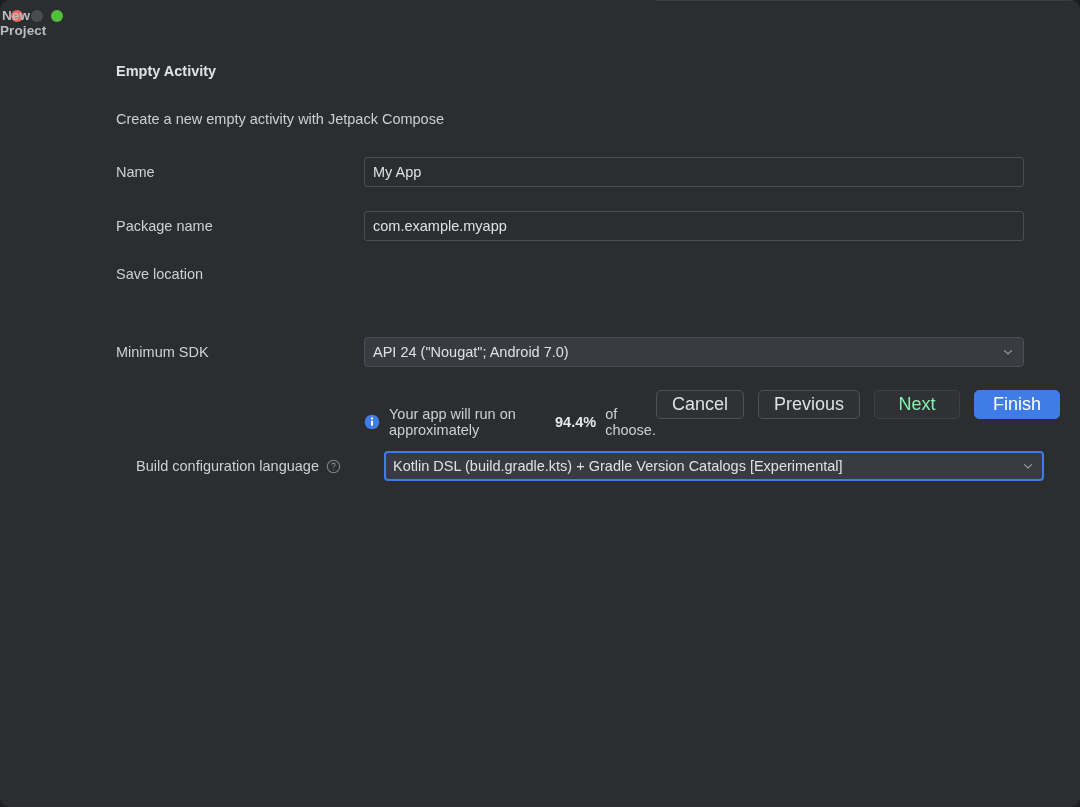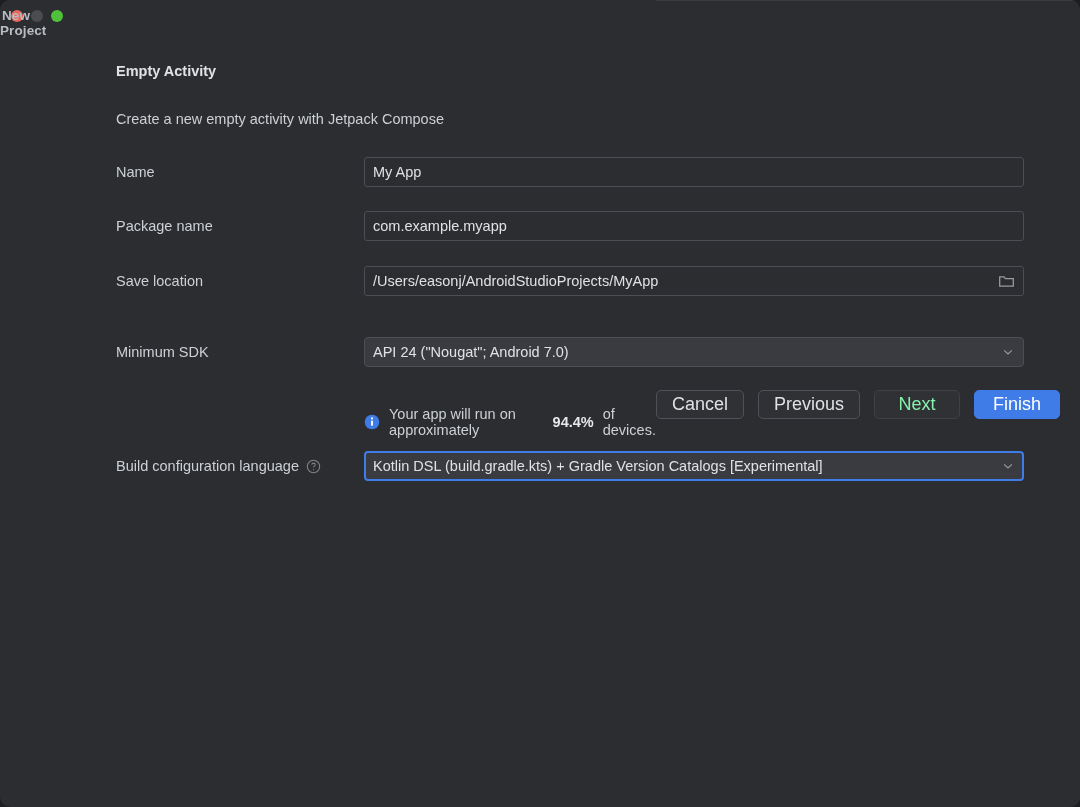--- a/index.html
+++ b/index.html
@@ -223,26 +223,20 @@
 
     <div class="row" style="top:211px;">
       <div class="row-label">Package name</div>
       <div class="field">
         <span class="value">com.example.myapp</span>
       </div>
     </div>
 
     <div class="row" style="top:266px;">
       <div class="row-label">Save location</div>
-      <div class="field">
-        <span class="value">/Users/easonj/AndroidStudioProjects/MyApp</span>
-        <svg class="folder-icon" viewBox="0 0 16 16" fill="none" stroke="#b4b7bd" stroke-width="1.2">
-          <path d="M1.6 3.7h4.1l1.2 1.5h7.5v7.1H1.6z"></path>
-        </svg>
-      </div>
     </div>
 
     <div class="row" style="top:337px;">
       <div class="row-label">Minimum SDK</div>
       <div class="combo">
         <span class="value">API 24 ("Nougat"; Android 7.0)</span>
         <svg class="chevron" viewBox="0 0 16 16" fill="none" stroke="#b4b7bd" stroke-width="1.3">
           <path d="M3.6 6.2 8 10.3l4.4-4.1"></path>
         </svg>
       </div>
@@ -250,26 +244,26 @@
 
     <div class="infoblock">
       <div class="infoline">
         <svg class="info-icon" viewBox="0 0 16 16">
           <circle cx="8" cy="8" r="7.3" fill="#3f7ce8"></circle>
           <circle cx="8" cy="4.4" r="1.05" fill="#ffffff"></circle>
           <rect x="7.05" y="6.4" width="1.9" height="5.4" rx="0.9" fill="#ffffff"></rect>
         </svg>
         <span>Your app will run on approximately </span>
           <b>94.4%</b>
-          <span> of devices.</span>
+          <span> of choose.</span>
       </div>
       <span class="helplink">Help me choose</span>
     </div>
 
-    <div class="row" style="top:451px;">
+    <div class="row" style="top:451px;margin-left:20px;">
       <div class="row-label">
         <span>Build configuration language</span>
         <svg class="help-icon" viewBox="0 0 16 16" fill="none" stroke="#b4b7bd" stroke-width="1.15">
           <circle cx="8" cy="8" r="6.6"></circle>
           <path d="M6.2 6.2c0-1.1.85-1.8 1.85-1.8s1.8.7 1.8 1.7c0 1.35-1.72 1.3-1.72 2.85" stroke-width="1.1"></path>
           <circle cx="8.07" cy="11.4" r="0.62" fill="#b4b7bd" stroke="none"></circle>
         </svg>
       </div>
       <div class="combo focused">
         <span class="value">Kotlin DSL (build.gradle.kts) + Gradle Version Catalogs [Experimental]</span>

